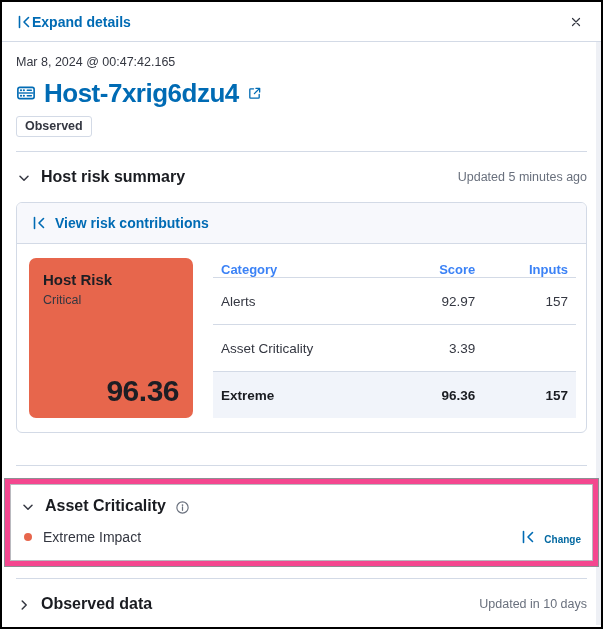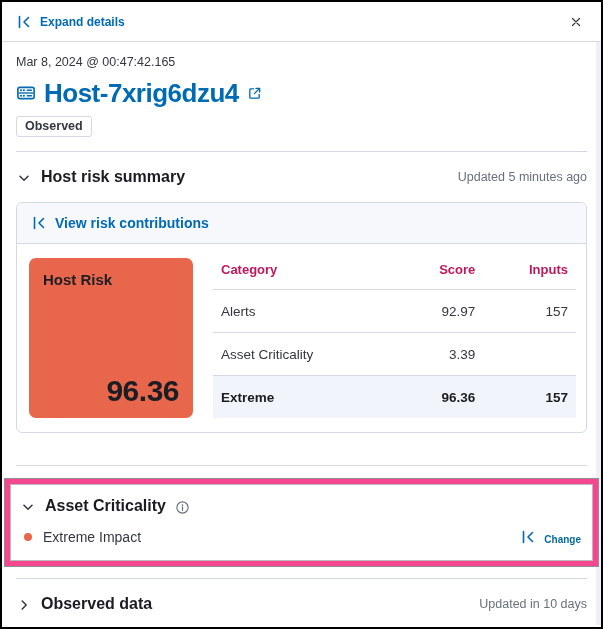--- a/index.html
+++ b/index.html
@@ -18,22 +18,22 @@
     width: 5px; background: #eef0f5;
   }
   
   .flyout-header {
     display: flex; align-items: center; justify-content: space-between;
     padding: 11px 16px 10px 14px;
     border-bottom: 1px solid #d3dae6;
     position: relative; background: #fff;
   }
   .expand-link {
-    display: inline-flex; align-items: center; gap: 8px;
-    color: #006bb4; font-size: 12px; font-weight: 600; cursor: pointer;
+    display: inline-flex; align-items: center; 
+    color: #006bb4; font-size: 14px; font-weight: 600; cursor: pointer;
   }
   .close-btn { display: inline-flex; cursor: pointer; padding: 2px; }
   
   .content { padding: 0 14px; position: relative; }
   .timestamp { margin-top: 13px; font-size: 12.5px; color: #343741; }
   .host-title-row {
     margin-top: 8px; display: flex; align-items: center; gap: 8px;
   }
   .host-title {
     color: #006bb4; font-size: 26px; font-weight: 700;
@@ -75,22 +75,22 @@
     color: #1d1e24;
   }
   .score-card-title { font-size: 15px; font-weight: 700; }
   .score-card-level { font-size: 12.5px; margin-top: 5px; color: #343741; }
   .score-card-value {
     margin-top: auto; align-self: flex-end;
     font-size: 30px; font-weight: 700; letter-spacing: -0.5px;
   }
   .risk-table { flex: 1; border-collapse: collapse; font-size: 13.5px; color: #343741; }
   .risk-table th {
-    font-size: 13px; font-weight: 700; color: #be185d;
-    padding: 4px 8px 12px; border-bottom: 1px solid #d3dae6; text-align: left;
+    font-size: 13px; font-weight: 700; color: #3b82f6;
+    padding: 4px 8px 0; border-bottom: 1px solid #d3dae6; text-align: left;
   }
   .risk-table td { padding: 7px 8px; border-bottom: 1px solid #d3dae6; }
   .risk-table th.num, .risk-table td.num { text-align: right; }
   .risk-table tr.result-row td {
     background: #f1f4fa; font-weight: 700; color: #1a1c21; border-bottom: none;
   }
   
   .highlight-box {
     position: relative;
     margin: 13px -11px 0;
@@ -183,20 +183,21 @@
         <span class="icon">
           <svg width="16" height="16" viewBox="0 0 16 16">
               <path d="M3.5 2.5v11M12.5 3.5 8 8l4.5 4.5" fill="none" stroke="#006bb4" stroke-width="1.6" stroke-linecap="round" stroke-linejoin="round"></path>
             </svg>
         </span>
         <span>View risk contributions</span>
       </div>
       <div class="risk-panel-body">
         <div class="score-card">
           <div class="score-card-title">Host Risk</div>
+          <div class="score-card-level">Critical</div>
           <div class="score-card-value">96.36</div>
         </div>
         <table class="risk-table">
           <thead>
             <tr>
               <th>Category</th>
               <th class="num">Score</th>
               <th class="num">Inputs</th>
             </tr>
           </thead>

